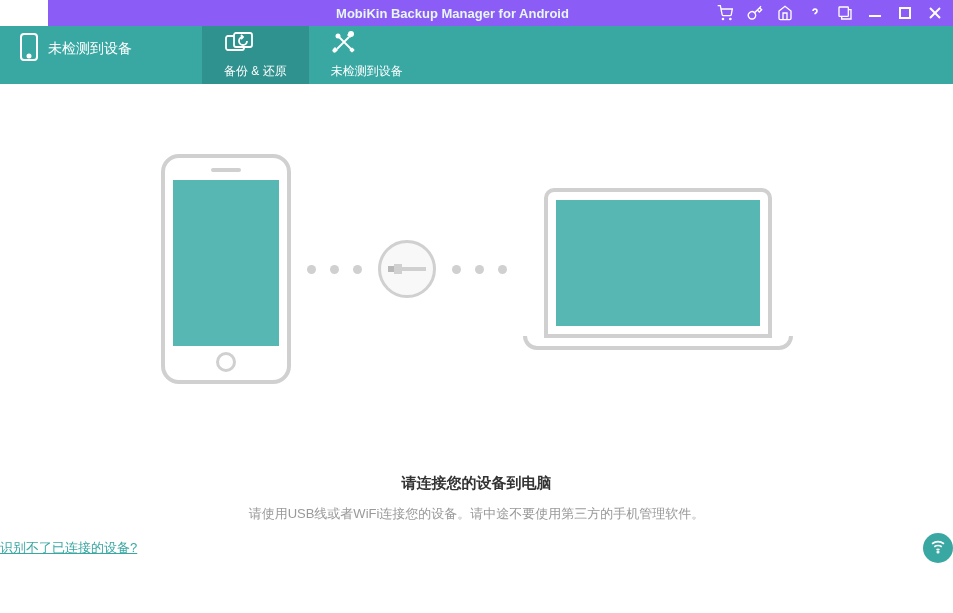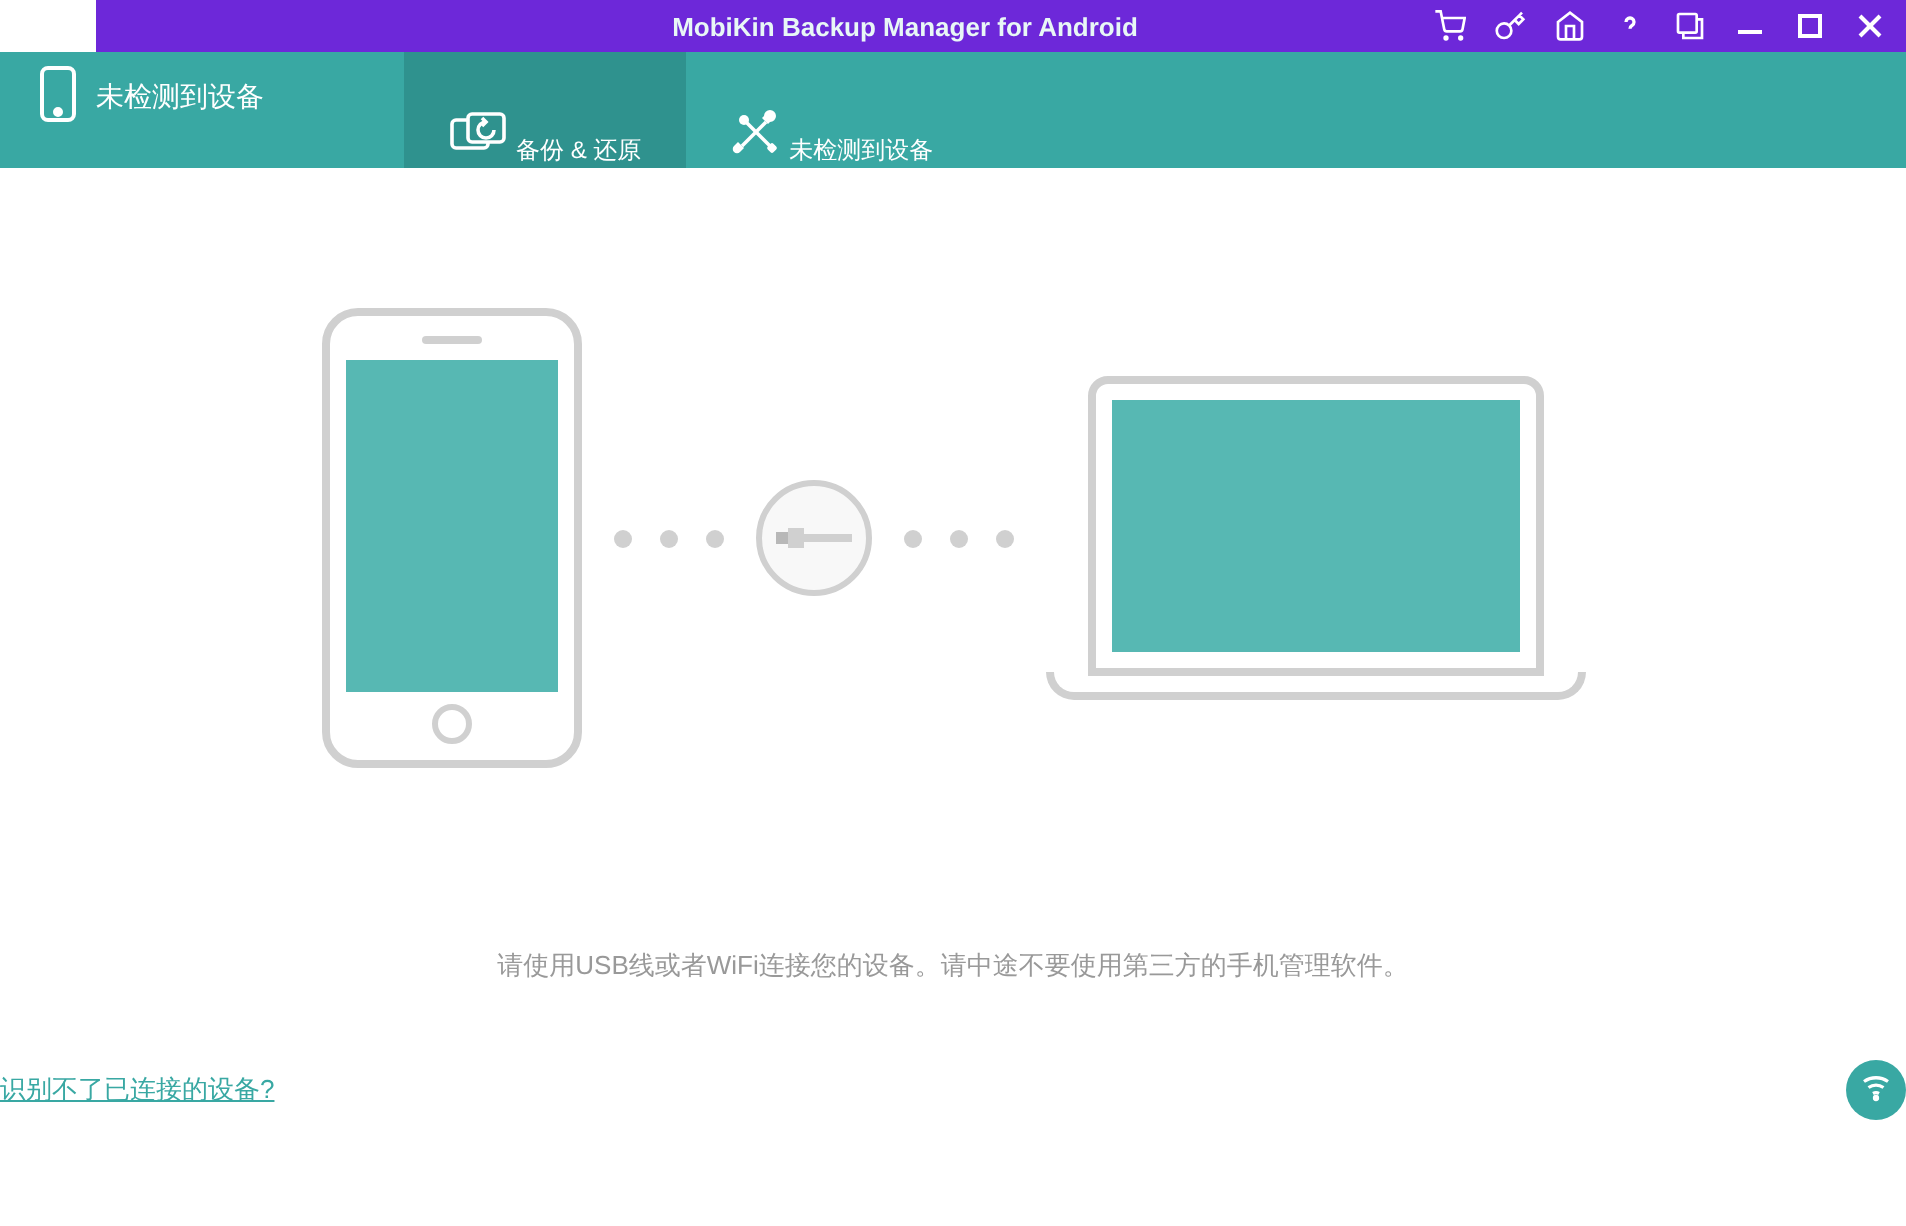--- a/index.html
+++ b/index.html
@@ -5,21 +5,21 @@
     * { margin: 0; padding: 0; box-sizing: border-box; }
     body {
       font-family: "Microsoft YaHei", Arial, sans-serif;
       width: 953px;
       height: 613px;
       overflow: hidden;
       background: #fff;
     }
     .titlebar {
       height: 26px;
-      background: #6d28d9;
+      background: #8b5cf6;
       display: flex;
       align-items: center;
       padding: 0 10px 0 0;
       color: #fff;
       margin-left: 48px;
     }
     .titlebar-title {
       flex: 1;
       text-align: center;
       font-size: 13px;
@@ -52,22 +52,22 @@
       align-items: center;
       padding: 0 30px 12px 20px;
       color: #fff;
       gap: 10px;
     }
     .device-status-text {
       font-size: 14px;
     }
     .tab {
       display: flex;
-      flex-direction: row;
-      align-items: flex-end;
+      flex-direction: column;
+      align-items: flex-start;
       justify-content: center;
       padding: 0 22px;
       color: #fff;
       cursor: pointer;
       gap: 4px;
     }
     .tab.active {
       background: #2f928e;
     }
     .tab-label {
@@ -179,21 +179,21 @@
     }
     .msg-title {
       font-size: 15px;
       font-weight: bold;
       color: #333;
       margin-bottom: 12px;
     }
     .msg-sub {
       font-size: 13px;
       color: #999;
-      margin-bottom: 38px;
+      margin-bottom: 10px;
     }
     .help-row {
       display: flex;
       align-items: center;
       justify-content: space-between;
       gap: 14px;
     }
     .help-link {
       color: #39a8a3;
       font-size: 13px;
@@ -331,20 +331,21 @@
       <div class="laptop-screen-frame">
         <div class="laptop-screen"></div>
       </div>
       <div class="laptop-base">
         <div class="laptop-notch"></div>
       </div>
     </div>
   </div>
 
   <div class="messages">
+    <div class="msg-title">请连接您的设备到电脑</div>
     <div class="msg-sub">请使用USB线或者WiFi连接您的设备。请中途不要使用第三方的手机管理软件。</div>
     <div class="help-row">
       <a class="help-link">识别不了已连接的设备?</a>
       <div class="wifi-btn">
         <span>
           <svg width="18" height="18" viewBox="0 0 24 24" fill="none" stroke="white" stroke-width="2.2">
             <path d="M4 9 a14 14 0 0 1 16 0"></path>
             <path d="M7 13 a9 9 0 0 1 10 0"></path>
             <path d="M10 17 a4 4 0 0 1 4 0"></path>
             <circle cx="12" cy="20" r="1" fill="white"></circle>

